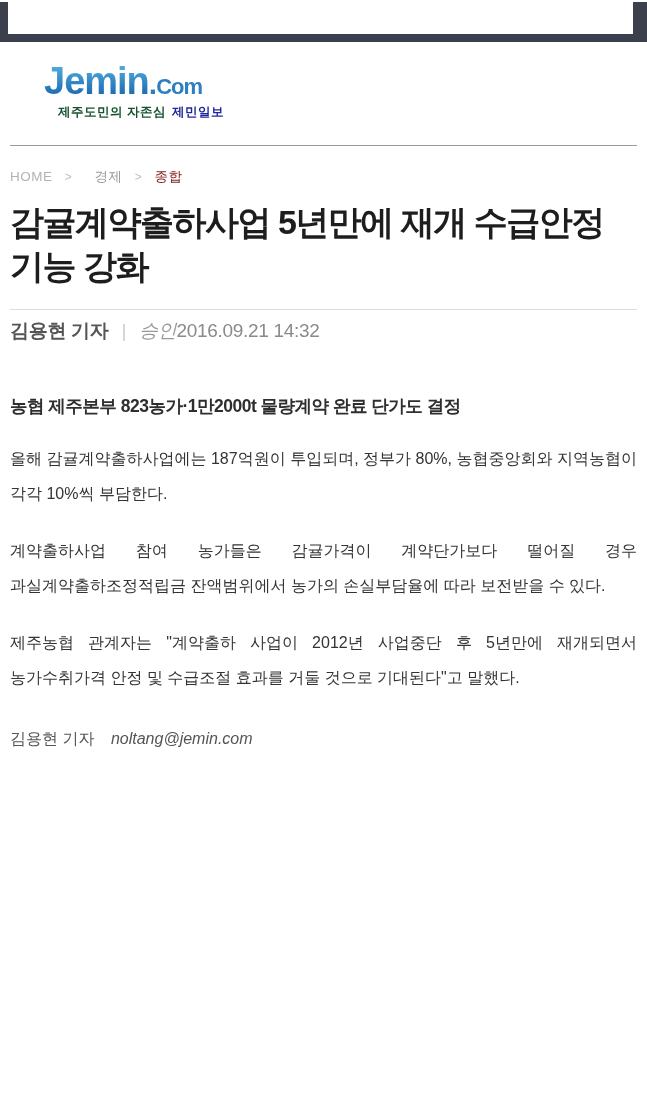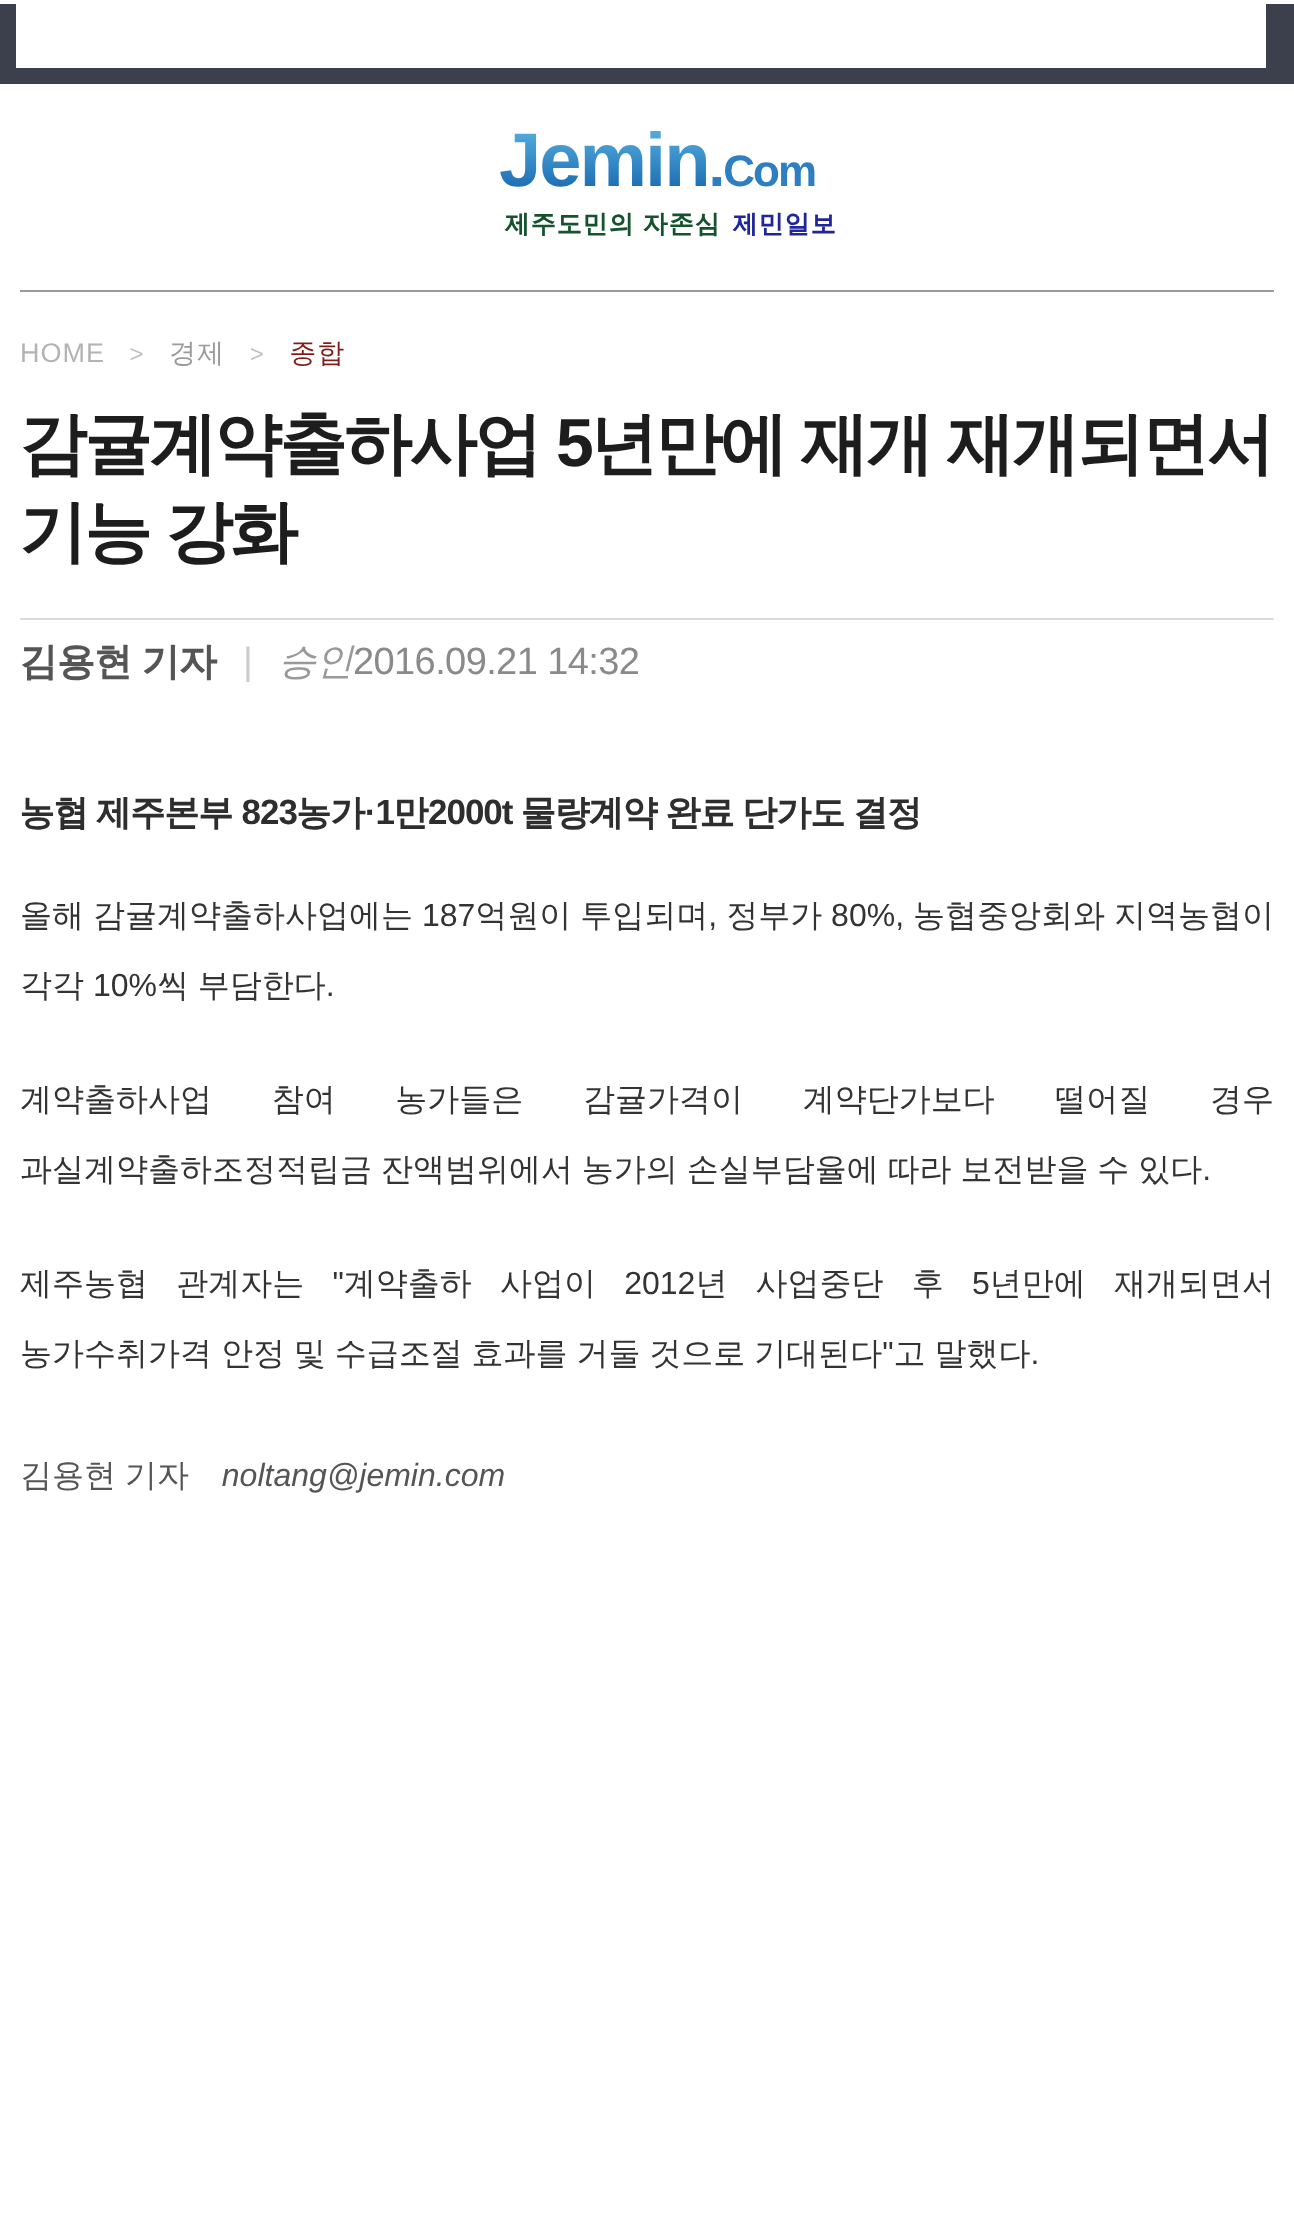--- a/index.html
+++ b/index.html
@@ -20,23 +20,22 @@
     width: 100%;
   }
   .topbar-panel {
     background: #ffffff;
     height: 32px;
     margin: 2px 14px 0 8px;
   }
 
   
   .masthead {
-    padding: 20px 10px 0 20px;
+    padding: 20px 10px 0 44px;
     height: 103px;
-    text-align: center;
   }
   .logo-line {
     font-weight: bold;
     letter-spacing: -1px;
     line-height: 1;
     cursor: pointer;
     display: inline-block;
   }
   .logo-main {
     font-size: 38px;
@@ -66,21 +65,21 @@
 
   
   .breadcrumb {
     margin: 22px 10px 0 10px;
     font-size: 13.5px;
     color: #b0b0b0;
     letter-spacing: 0.5px;
   }
   .crumb { cursor: pointer; }
   .crumb-home { color: #b3b3b3; }
-  .crumb-mid { color: #9a9a9a; }
+  .crumb-mid { color: #9a9a9a; margin-left: 10px; }
   .crumb-last { color: #7f1d1d; font-weight: normal; }
   .crumb-sep { color: #c0c0c0; margin: 0 8px; font-size: 12px; }
 
   
   .article-title {
     margin: 14px 10px 0 10px;
     font-size: 34px;
     line-height: 1.3;
     font-weight: bold;
     color: #1d1d1d;
@@ -147,21 +146,21 @@
 <hr class="masthead-divider">
 
 <div class="breadcrumb">
   <span class="crumb crumb-home">HOME</span>
   <span class="crumb-sep">&gt;</span>
   <span class="crumb crumb-mid">경제</span>
   <span class="crumb-sep">&gt;</span>
   <span class="crumb crumb-last">종합</span>
 </div>
 
-<h1 class="article-title">감귤계약출하사업 5년만에 재개 재개되면서 기능 강화</h1>
+<h1 class="article-title">감귤계약출하사업 5년만에 재개 수급안정 기능 강화</h1>
 
 <hr class="byline-divider">
 
 <div class="byline">
   <span class="reporter">김용현 기자</span>
   <span class="bar">|</span>
   <span class="approval-label">승인</span><span class="approval-time">2016.09.21 14:32</span>
 </div>
 
 <div class="article-body">

